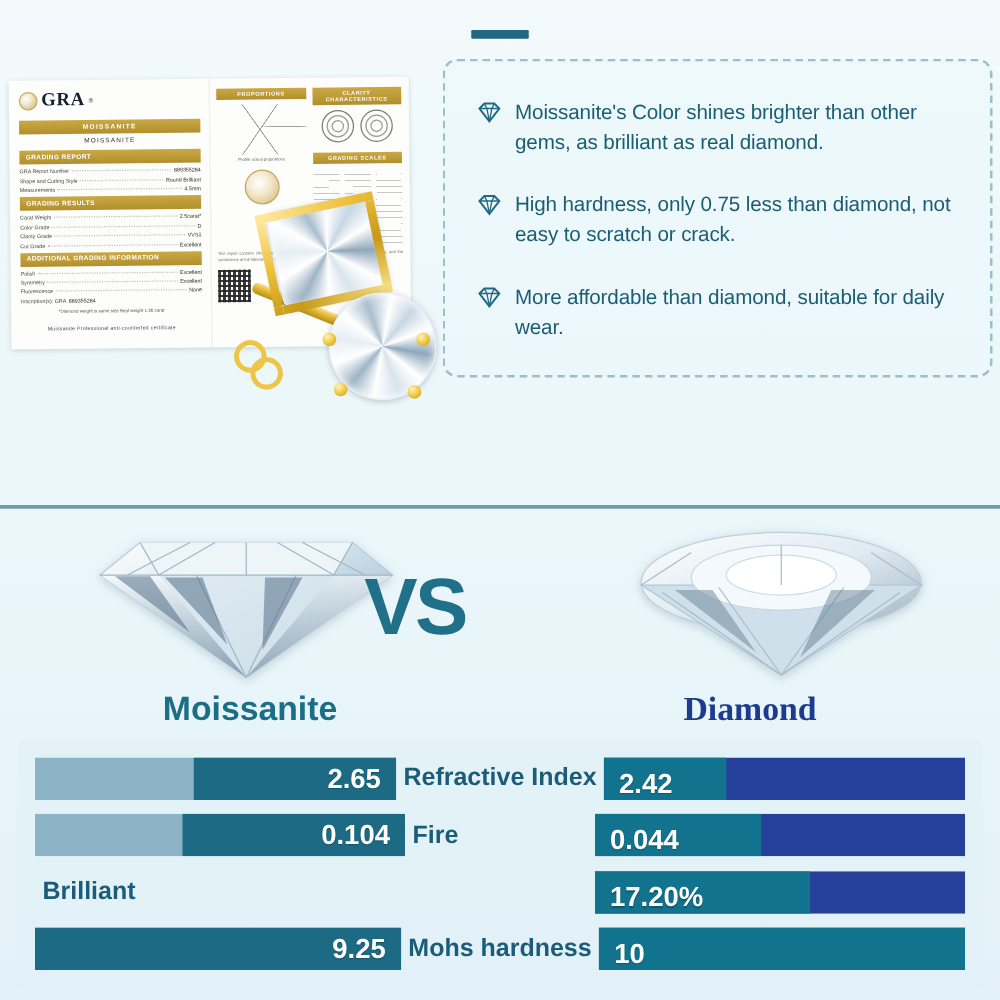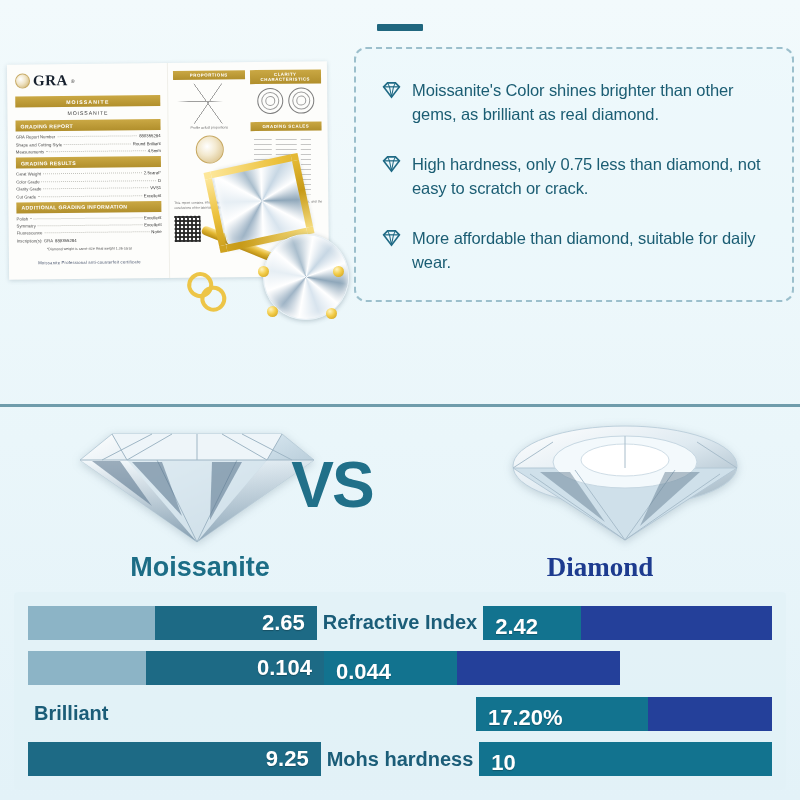--- a/index.html
+++ b/index.html
@@ -495,20 +495,21 @@
       <span class="val">2.42</span>
     </div>
   </div>
 
   <div class="trow">
     <div class="bar left">
       <span class="track"></span>
       <span class="fill" style="width:60%"></span>
       <span class="val">0.104</span>
     </div>
+    <div class="metric">Fire</div>
     <div class="bar right">
       <span class="track"></span>
       <span class="fill" style="width:45%"></span>
       <span class="val">0.044</span>
     </div>
   </div>
 
   <div class="trow">
     <div class="metric">Brilliant</div>
     <div class="bar right">

